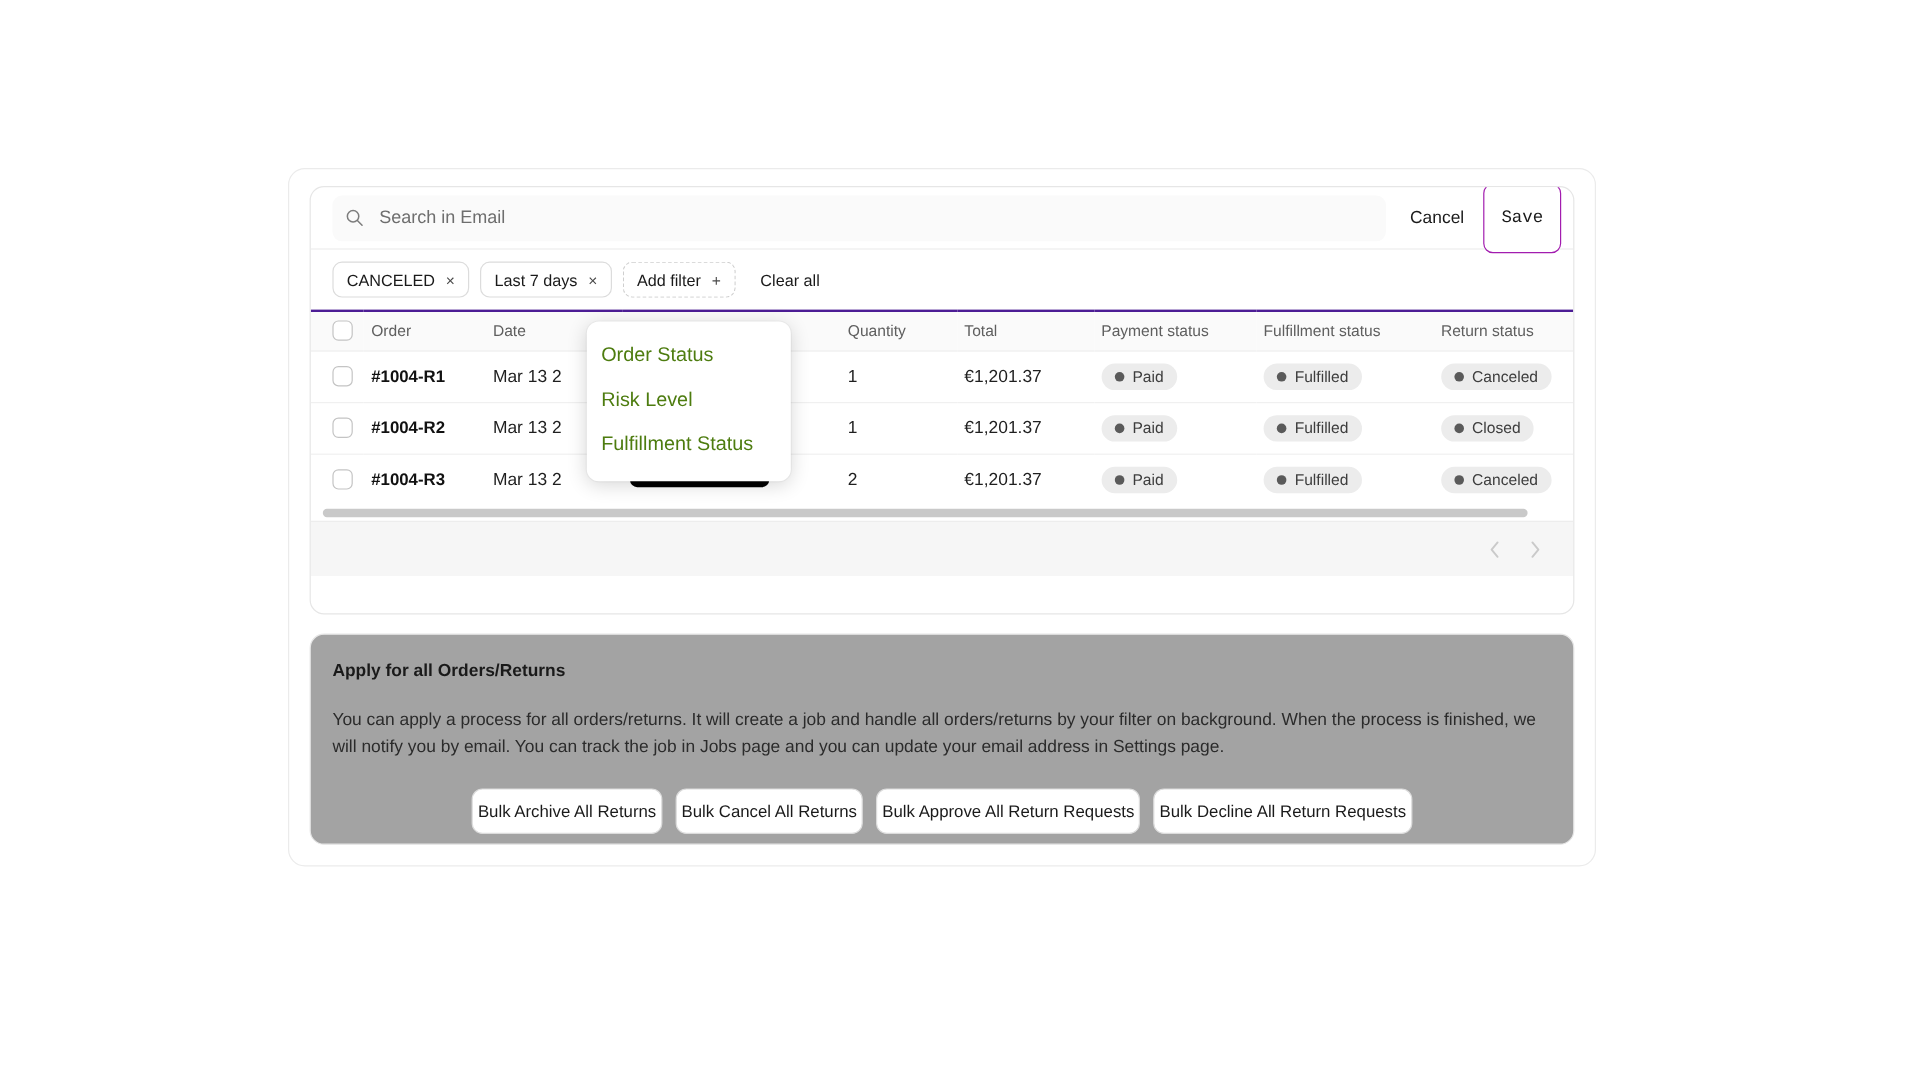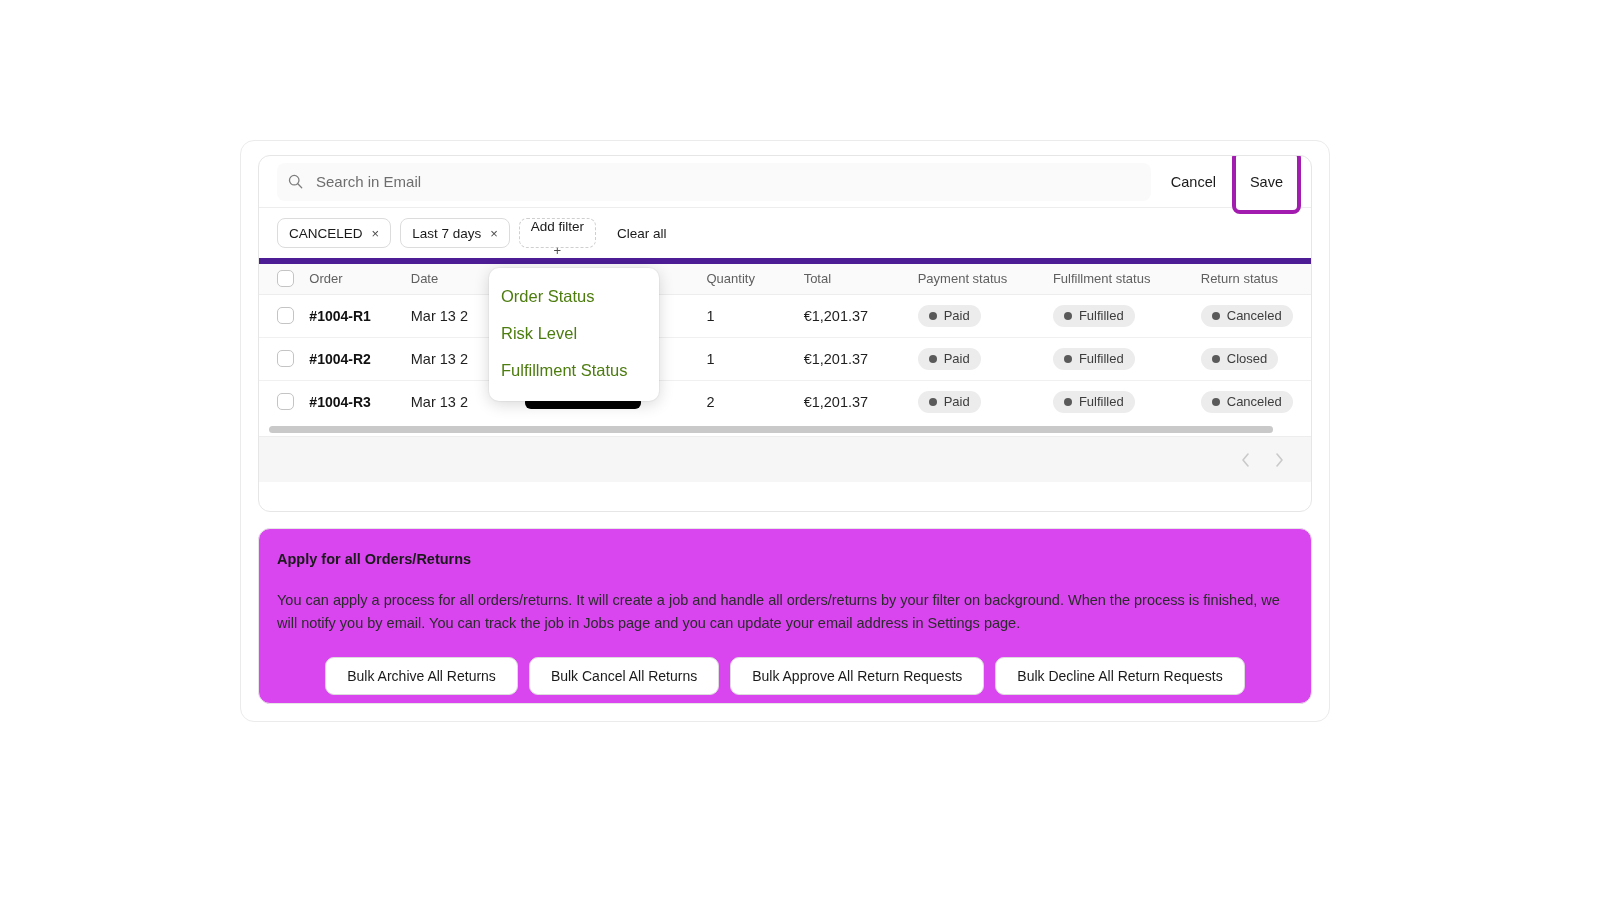--- a/index.html
+++ b/index.html
@@ -81,23 +81,23 @@
     background: transparent;
     border: none;
     font-family: "Liberation Sans", sans-serif;
     font-size: 14.5px;
     color: #1a1a1a;
     padding: 7px 12px;
     cursor: pointer;
   }
   .btn-save {
     background: #ffffff;
-    border: 4px solid #a21caf;
+    border: 1px solid #a21caf;
     border-radius: 8px;
-    font-family: Liberation Sans, sans-serif;
+    font-family: Liberation Mono, monospace;
     font-size: 14.5px;
     color: #1a1a1a;
     padding: 20px 14px;
     margin-left: 4px;
     cursor: pointer;
   }
 
   
   .chips-row {
     height: 50px;
@@ -116,21 +116,20 @@
     border-radius: 8px;
     background: #ffffff;
     font-size: 13.5px;
     color: #1a1a1a;
     white-space: nowrap;
     cursor: pointer;
   }
   .chip .x { color: #4a4a4a; font-size: 13px; line-height: 1; }
   .chip-dashed {
     border: 1px dashed #cfcfcf;
-    flex-direction: column;
   }
   .chip-dashed .plus { color: #4a4a4a; font-size: 13px; }
   .clear-all {
     background: transparent;
     border: none;
     font-family: "Liberation Sans", sans-serif;
     font-size: 13.5px;
     color: #1a1a1a;
     padding: 4px 6px;
     margin-left: 6px;
@@ -139,21 +138,21 @@
 
   
   .table-wrap { position: relative; }
   table.orders {
     width: 100%;
     border-collapse: collapse;
     table-layout: fixed;
   }
   table.orders thead th {
     background: #fafafa;
-    border-top: 6px solid #4c1d95;
+    border-top: 2px solid #4c1d95;
     border-bottom: 1px solid #ededed;
     font-size: 13px;
     font-weight: 400;
     color: #5f5f5f;
     text-align: left;
     height: 33px;
     padding: 0 6px;
     white-space: nowrap;
   }
   table.orders tbody td {
@@ -270,21 +269,21 @@
     white-space: nowrap;
   }
 
   
   .bulk-card {
     position: absolute;
     left: 258px;
     top: 528px;
     width: 1054px;
     height: 176px;
-    background: #d946ef;
+    background: #a3a3a3;
     border: 1px solid #e6e6e6;
     border-radius: 12px;
     padding: 22px 18px 0 18px;
   }
   .bulk-title {
     font-size: 14.5px;
     font-weight: bold;
     color: #1a1a1a;
   }
   .bulk-body {
@@ -299,21 +298,21 @@
     justify-content: center;
     gap: 11px;
   }
   .bulk-btn {
     background: #ffffff;
     border: 1px solid #dcdcdc;
     border-radius: 9px;
     font-family: "Liberation Sans", sans-serif;
     font-size: 14px;
     color: #1a1a1a;
-    padding: 10px 21px;
+    padding: 10px 4px;
     cursor: pointer;
     white-space: nowrap;
   }
 </style>
 </head>
 <body>
 
 <div class="stage">
 
   <div class="outer-card"></div>

